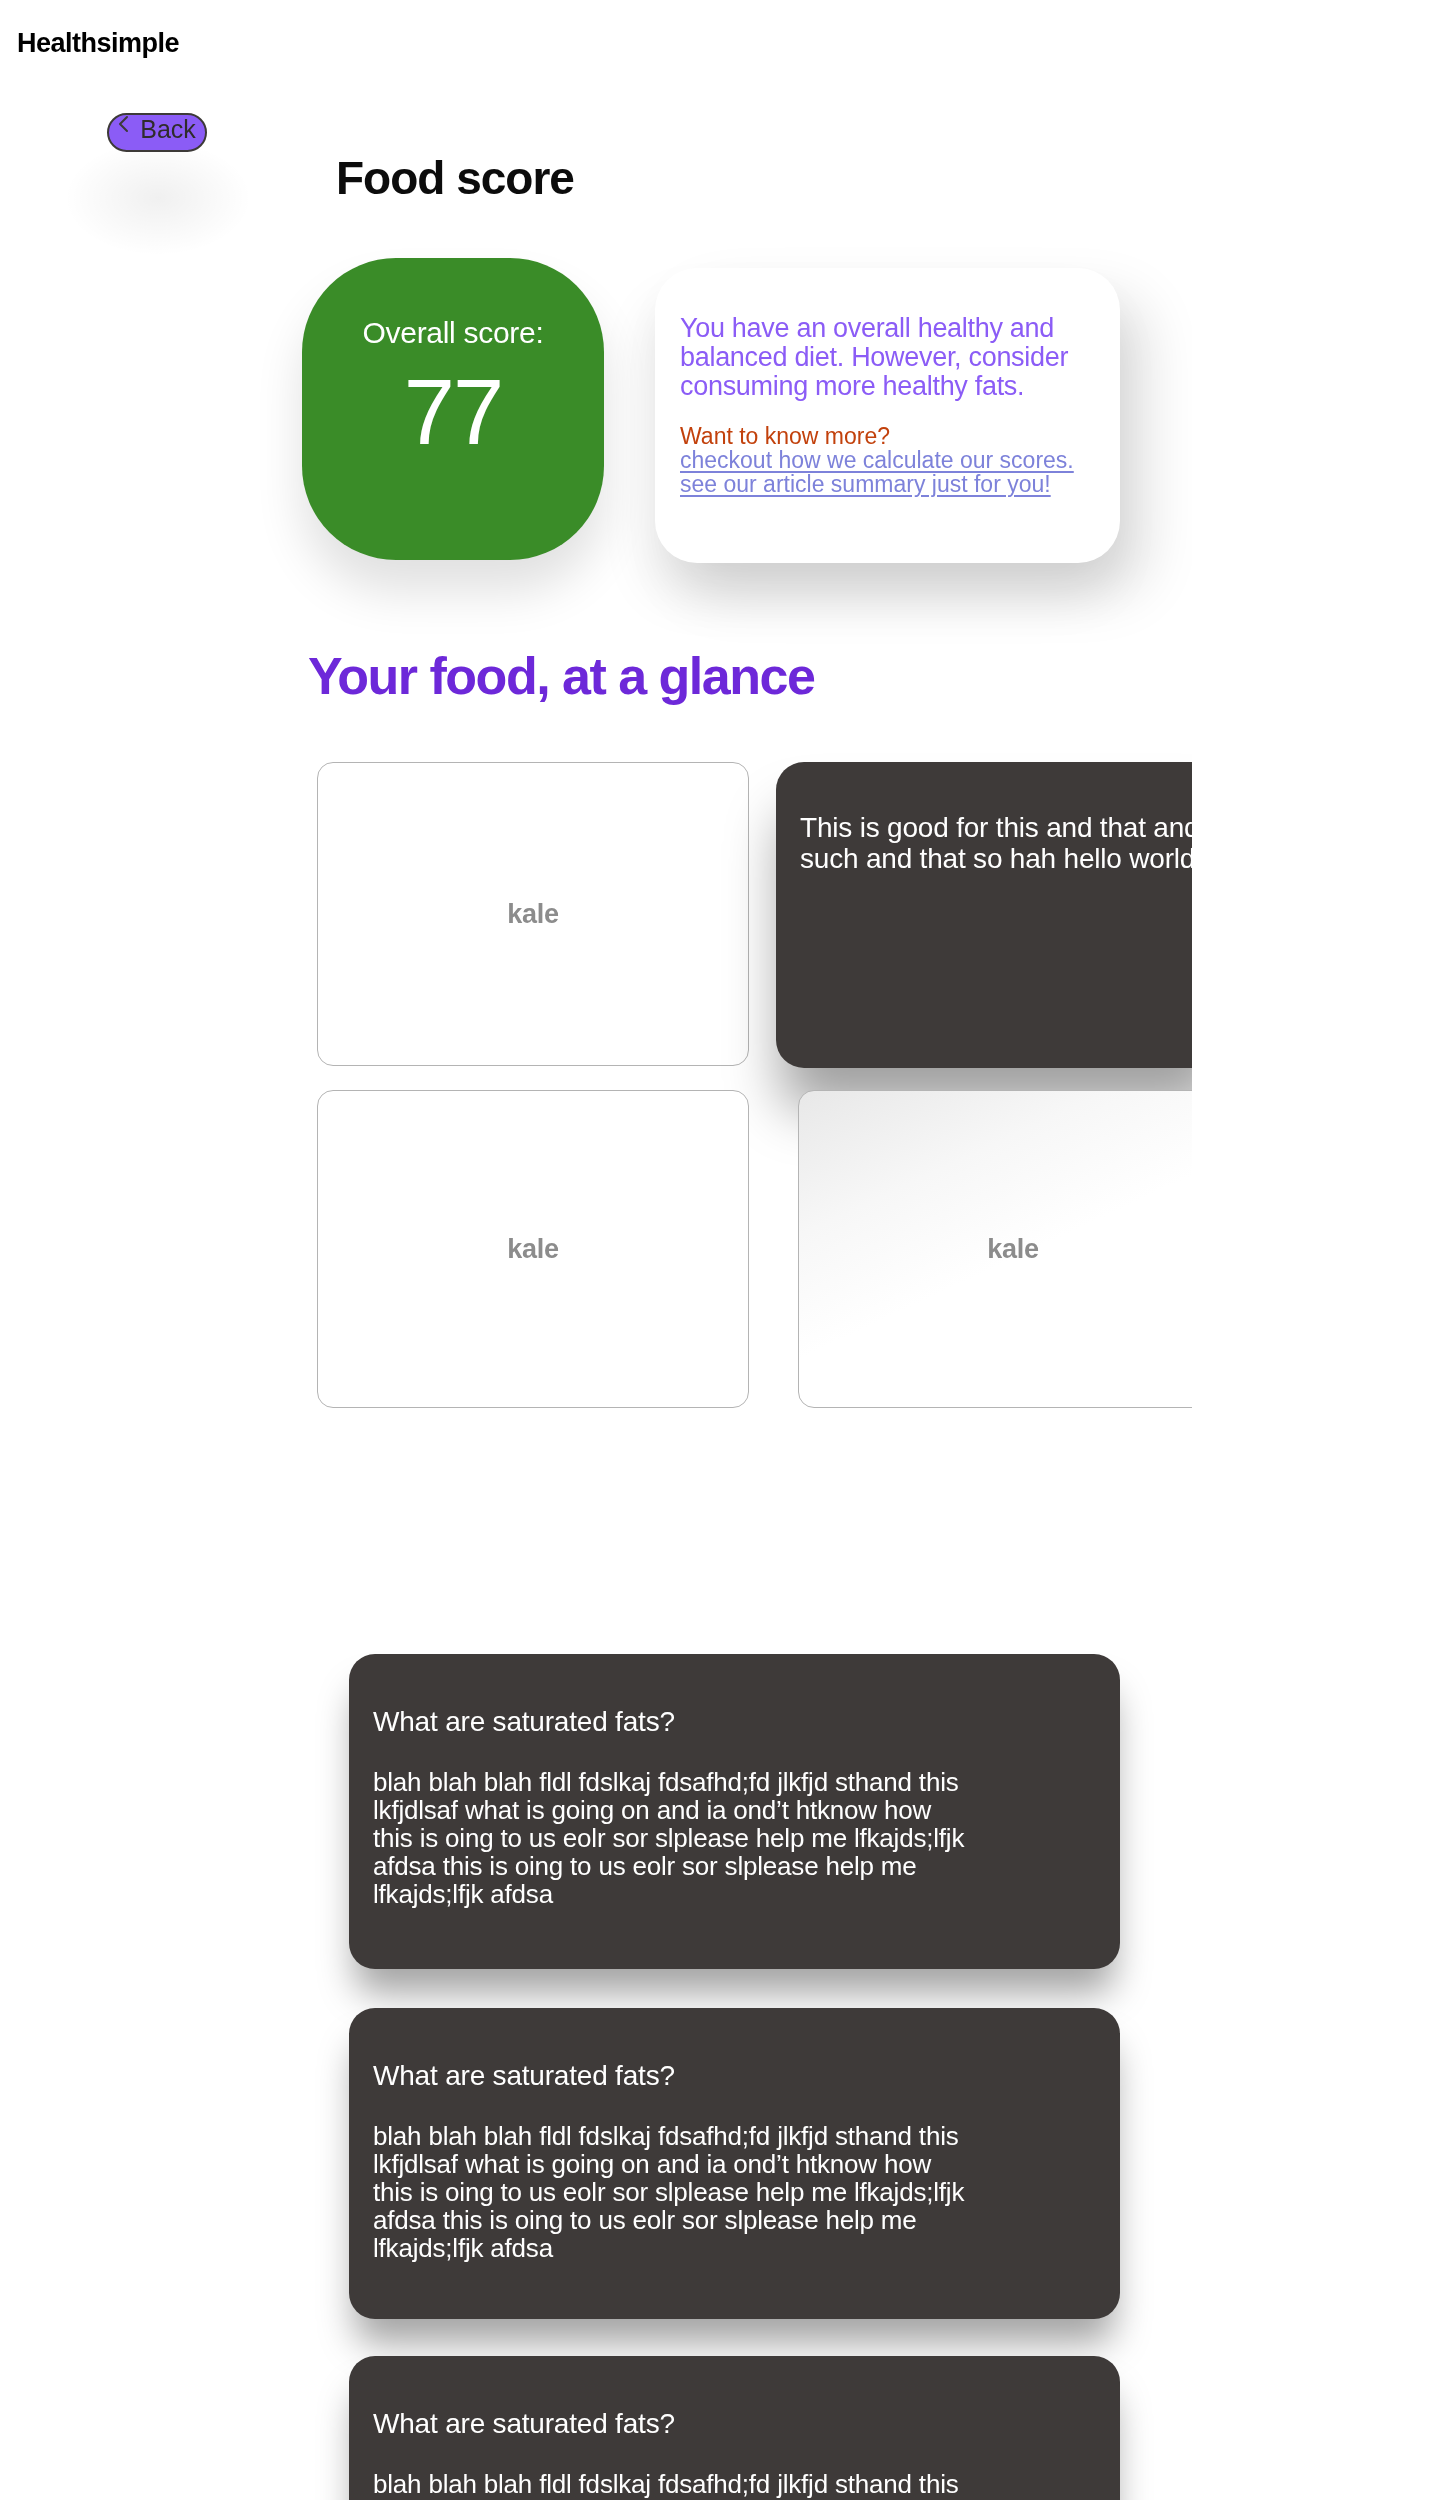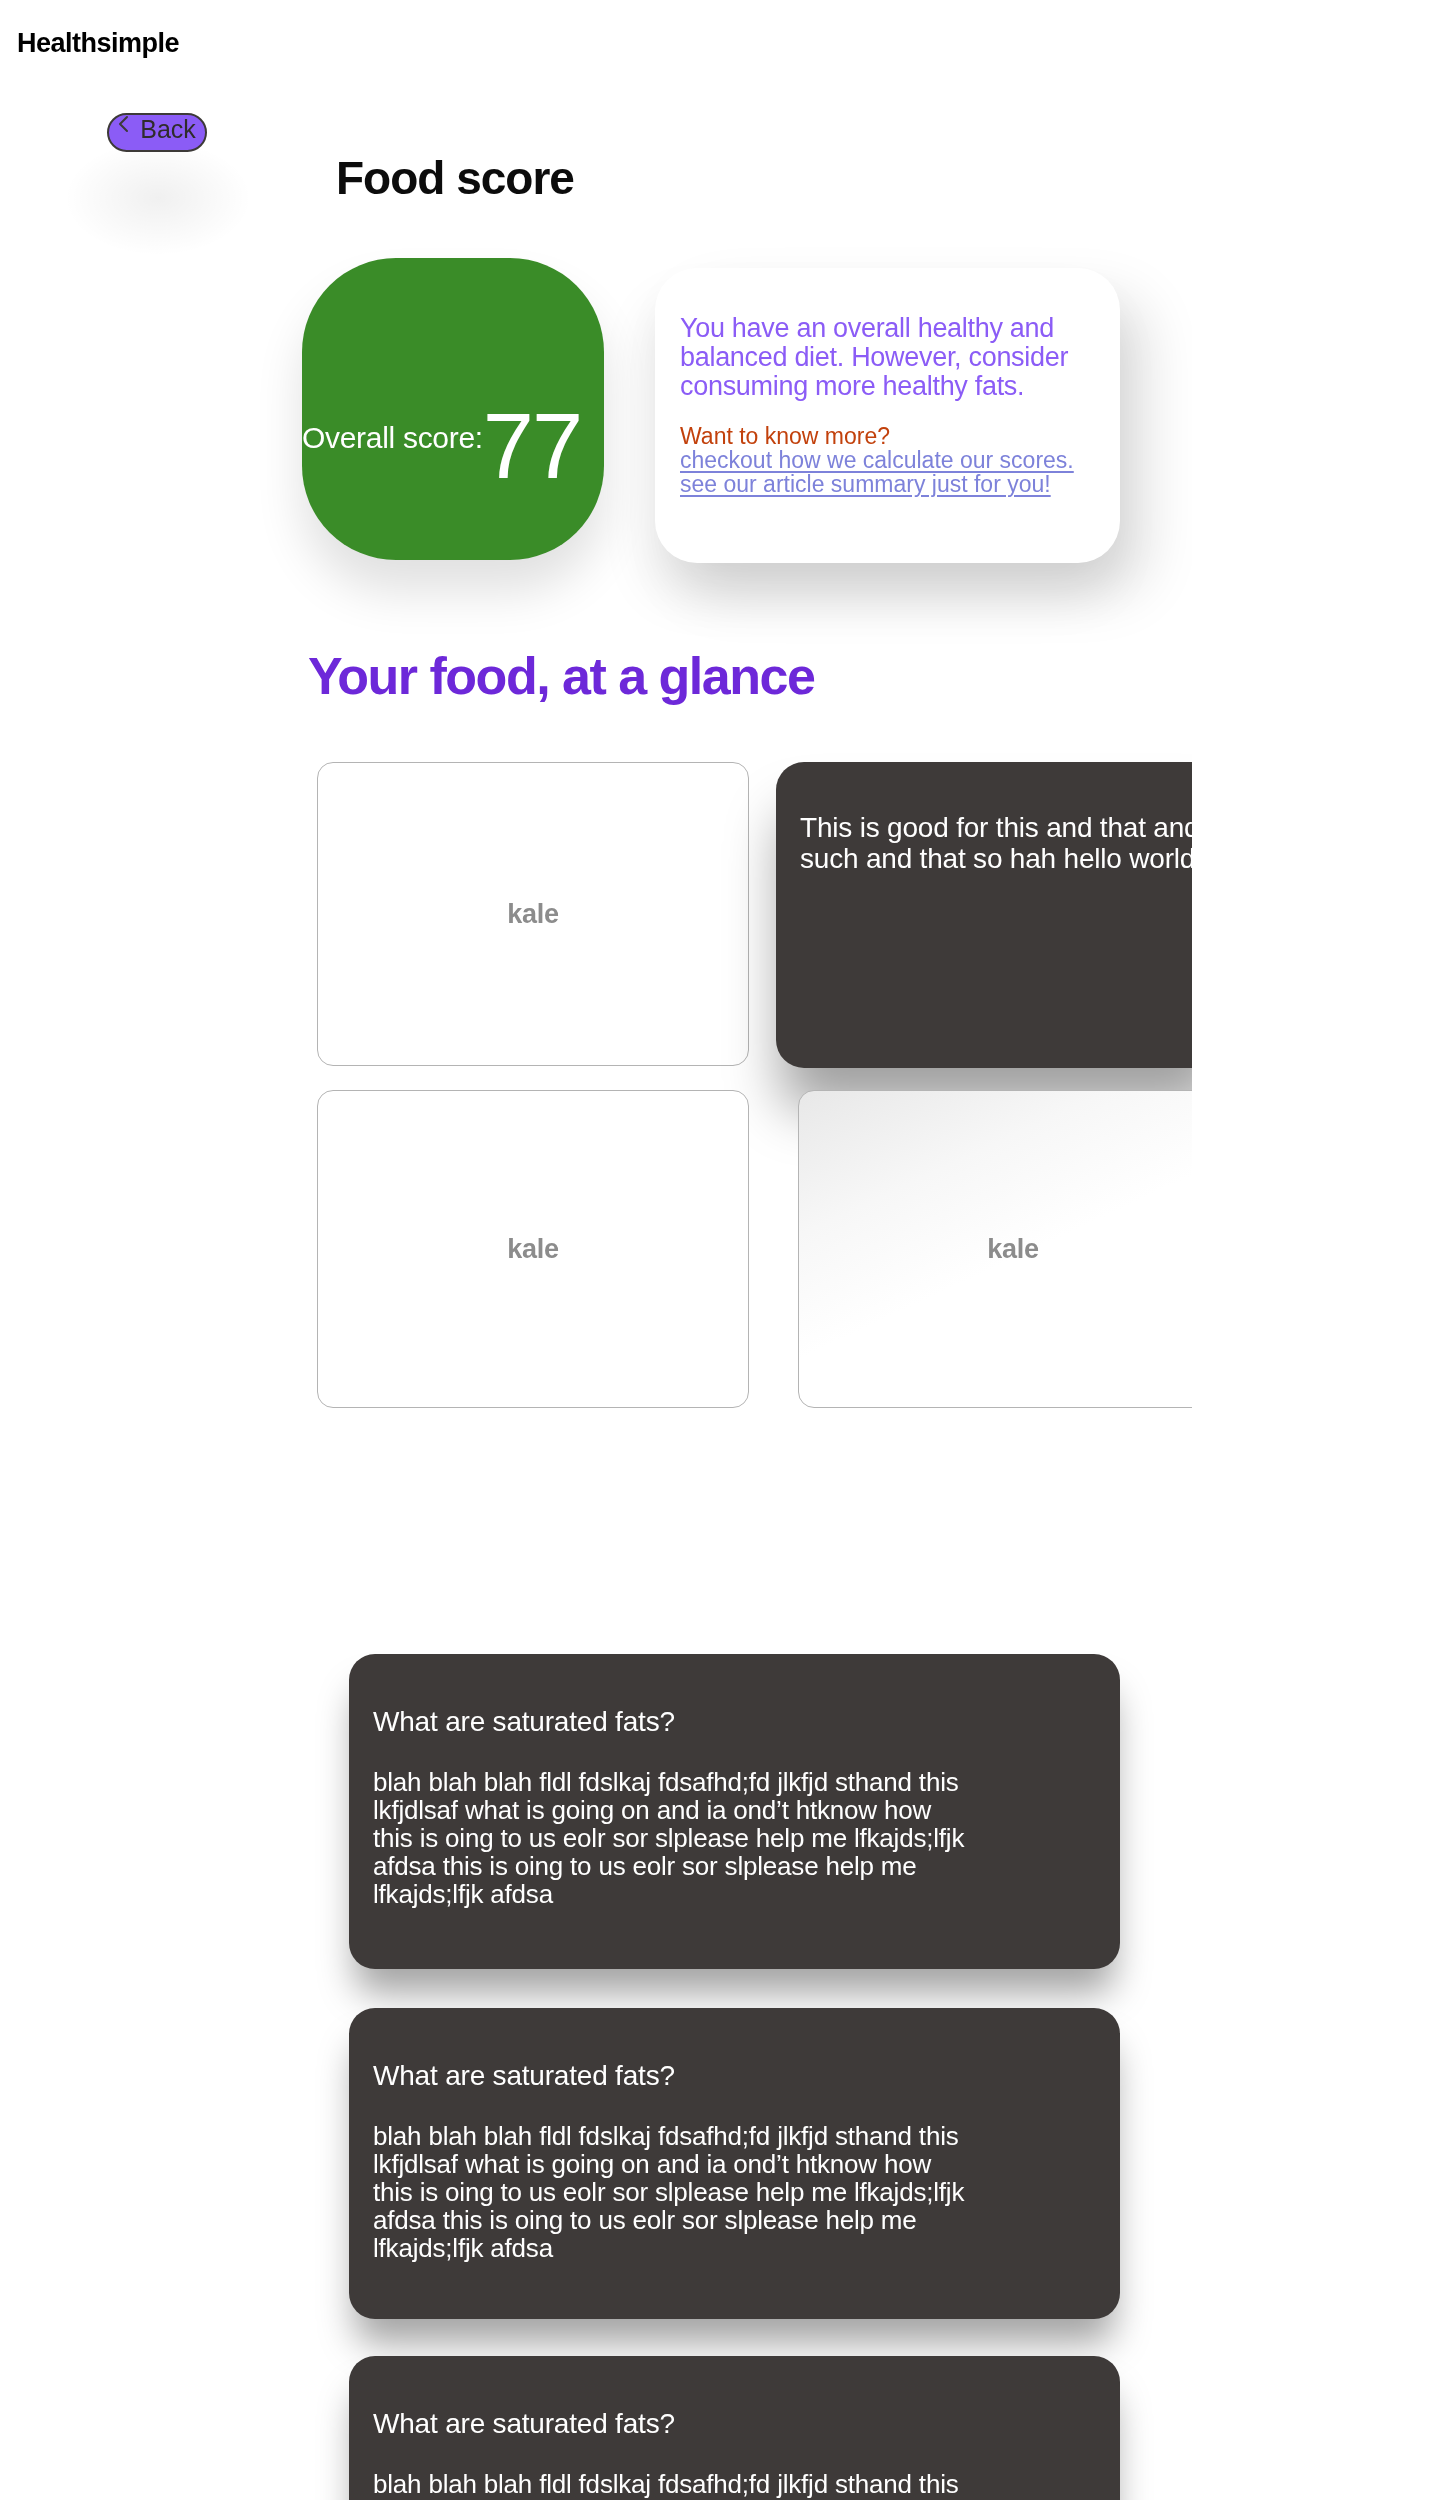--- a/index.html
+++ b/index.html
@@ -36,21 +36,21 @@
     font-size:46px; font-weight:700; letter-spacing:-1px; color:#0c0c0c;
   }
   .h2 { position:absolute; font-size:52px; font-weight:700; letter-spacing:-1.5px; color:#6d28d9; }
   .h2.glance { left:308px; top:646px; }
   .h2.read   { left:356px; top:1548px; }
 
   
   .score-card {
     position:absolute; left:302px; top:258px; width:302px; height:302px;
     background:#3a8c28; border-radius:94px; color:#fff;
-    display:flex; flex-direction:row; align-items:center;
+    display:flex; flex-direction:column; align-items:center;
     padding-top:58px;
     box-shadow:0 32px 48px rgba(0,0,0,0.12);
   }
   .score-label { font-size:30px; letter-spacing:-0.3px; }
   .score-value { margin-top:16px; font-size:92px; font-weight:400; line-height:1; letter-spacing:-2px; }
 
   
   .summary-card {
     position:absolute; left:655px; top:268px; width:465px; height:295px;
     background:#fff; border-radius:42px;

